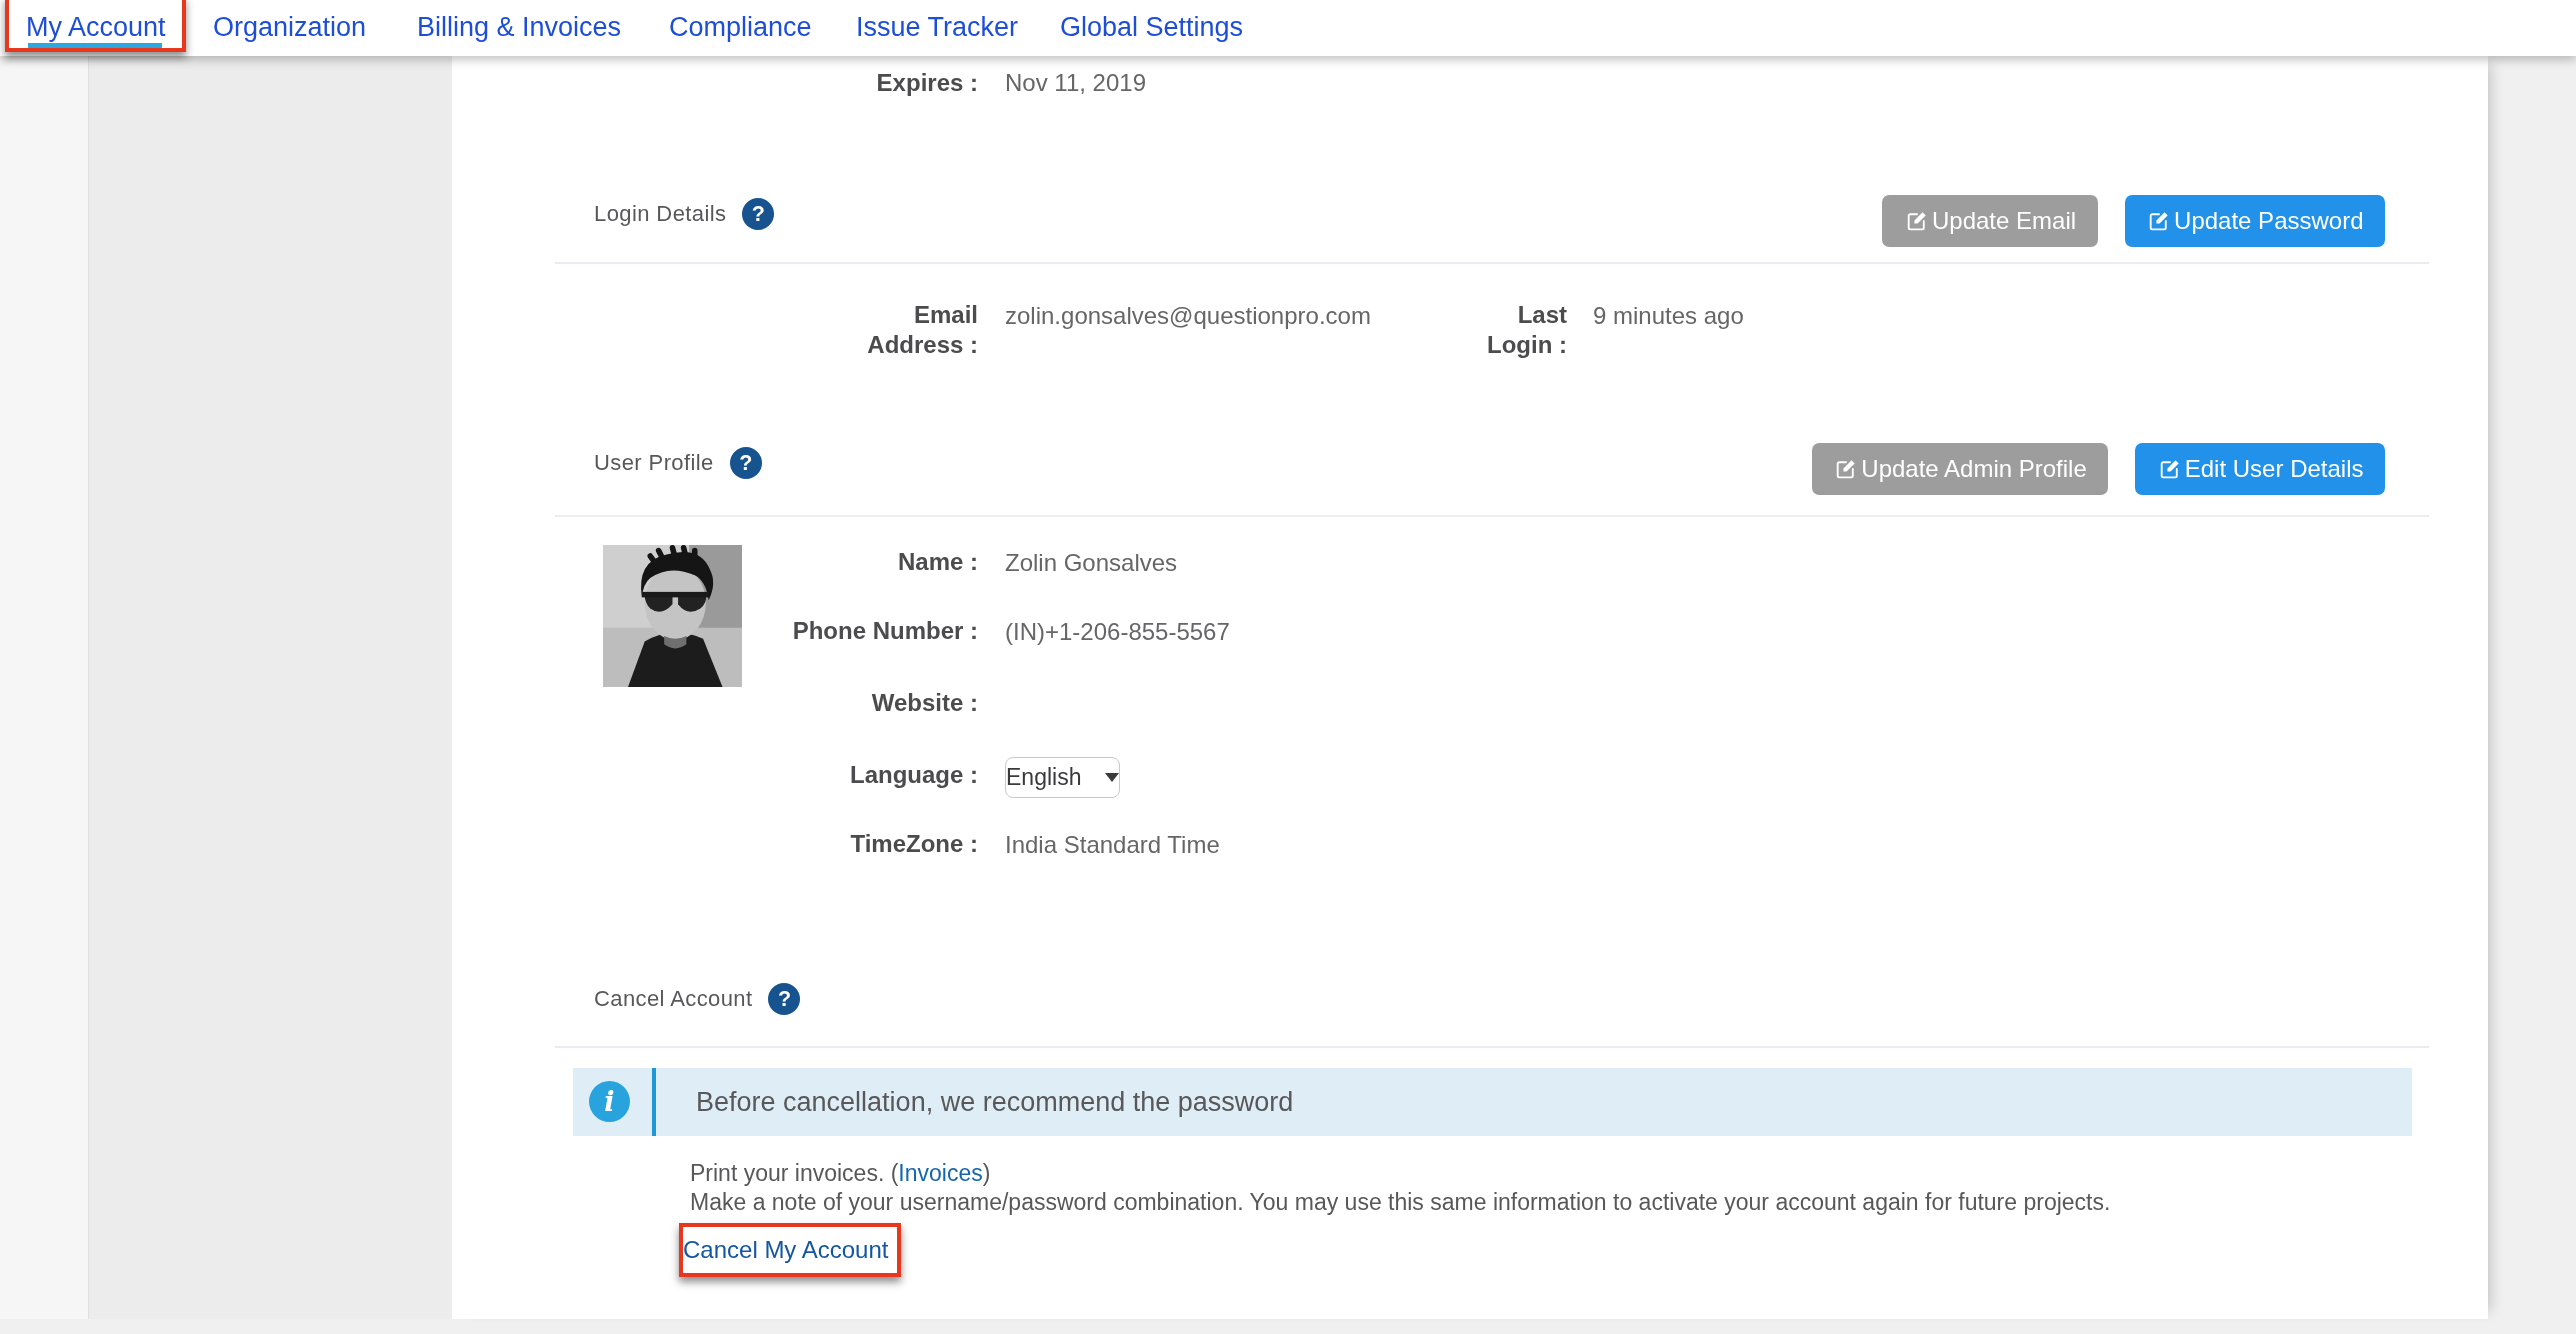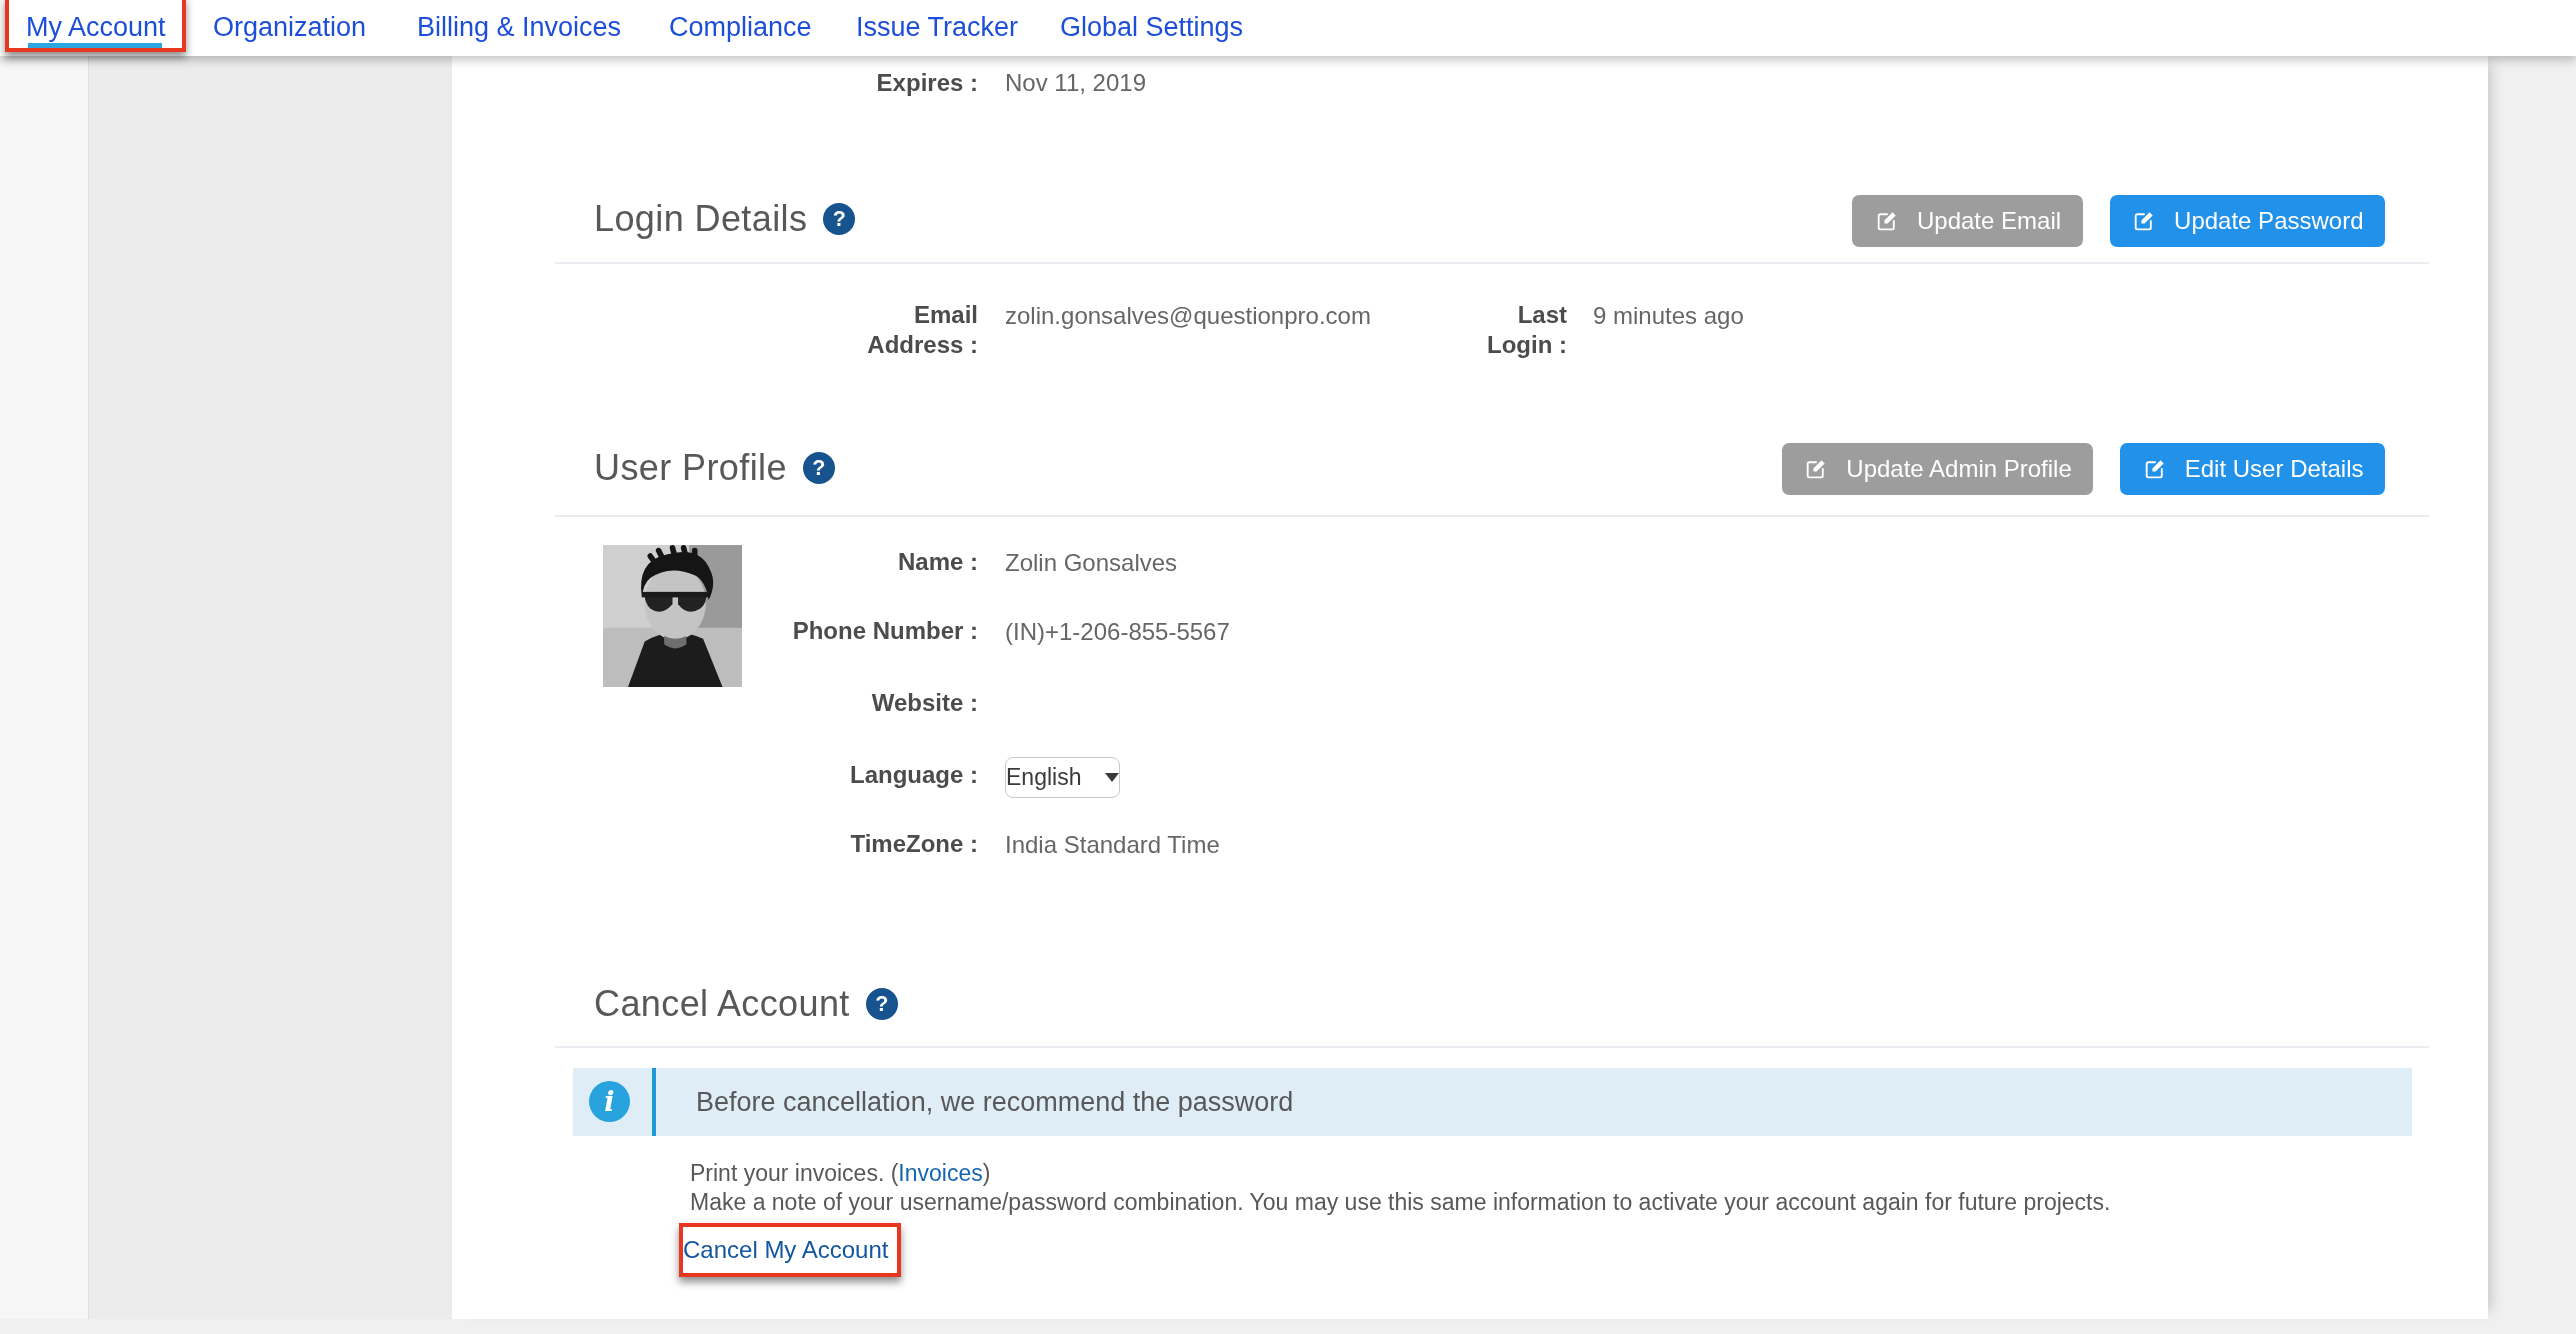--- a/index.html
+++ b/index.html
@@ -21,29 +21,29 @@
   .sidebar    { position:absolute; left:88px; top:56px; width:365px; height:1263px; background:#ececed;
                 border-left:0.9px solid #e0e0e1; }
   .card { position:absolute; left:452px; top:56px; width:2036px; height:1263px; background:#ffffff;
           box-shadow:10.7px 0 12.5px -8px rgba(0,0,0,.18); }
 
   
   .label { position:absolute; font-size:24px; font-weight:700; color:#4c4c4e; text-align:right; line-height:30px; }
   .value { position:absolute; font-size:24px; color:#666668; line-height:30px; white-space:nowrap; }
 
   .section-heading { position:absolute; display:flex; align-items:center; gap:16px; z-index:2; }
-  .section-heading .title { font-size:36px; font-weight:300; color:#58585b; letter-spacing:0.4px; }
+  .section-heading .title { font-size:22px; font-weight:300; color:#58585b; letter-spacing:0.4px; }
   .q-icon { width:32px; height:32px; border-radius:50%; background:#17538f; color:#fff; font-size:21.5px;
             font-weight:700; display:flex; align-items:center; justify-content:center; cursor:pointer; }
 
   .divider { position:absolute; left:555px; width:1874px; height:1.8px; background:#ebebf1; }
 
   .btn-row { position:absolute; right:191px; display:flex; gap:27px; z-index:2; }
   .btn { height:52px; border:none; border-radius:7.2px; padding:0 21.5px; display:inline-flex; align-items:center;
-         gap:18px; color:#ffffff; font-size:24px; font-weight:500; font-family:inherit; cursor:pointer; white-space:nowrap; }
+         gap:3px; color:#ffffff; font-size:24px; font-weight:500; font-family:inherit; cursor:pointer; white-space:nowrap; }
   .btn.gray { background:#9d9d9d; }
   .btn.blue { background:#2191ea; }
   .btn svg { flex:0 0 auto; }
 
   
   .lang-select { position:absolute; left:1005px; top:757px; width:115px; height:41px; background:#fff;
                  border:1.8px solid #c9c9cc; border-radius:8px; display:flex; align-items:center;
                  justify-content:space-between; gap:9px; cursor:pointer; }
   .lang-select .txt { font-size:23px; color:#3a3a3d; }
   .caret { width:0; height:0; border-left:7.2px solid transparent; border-right:7.2px solid transparent;

